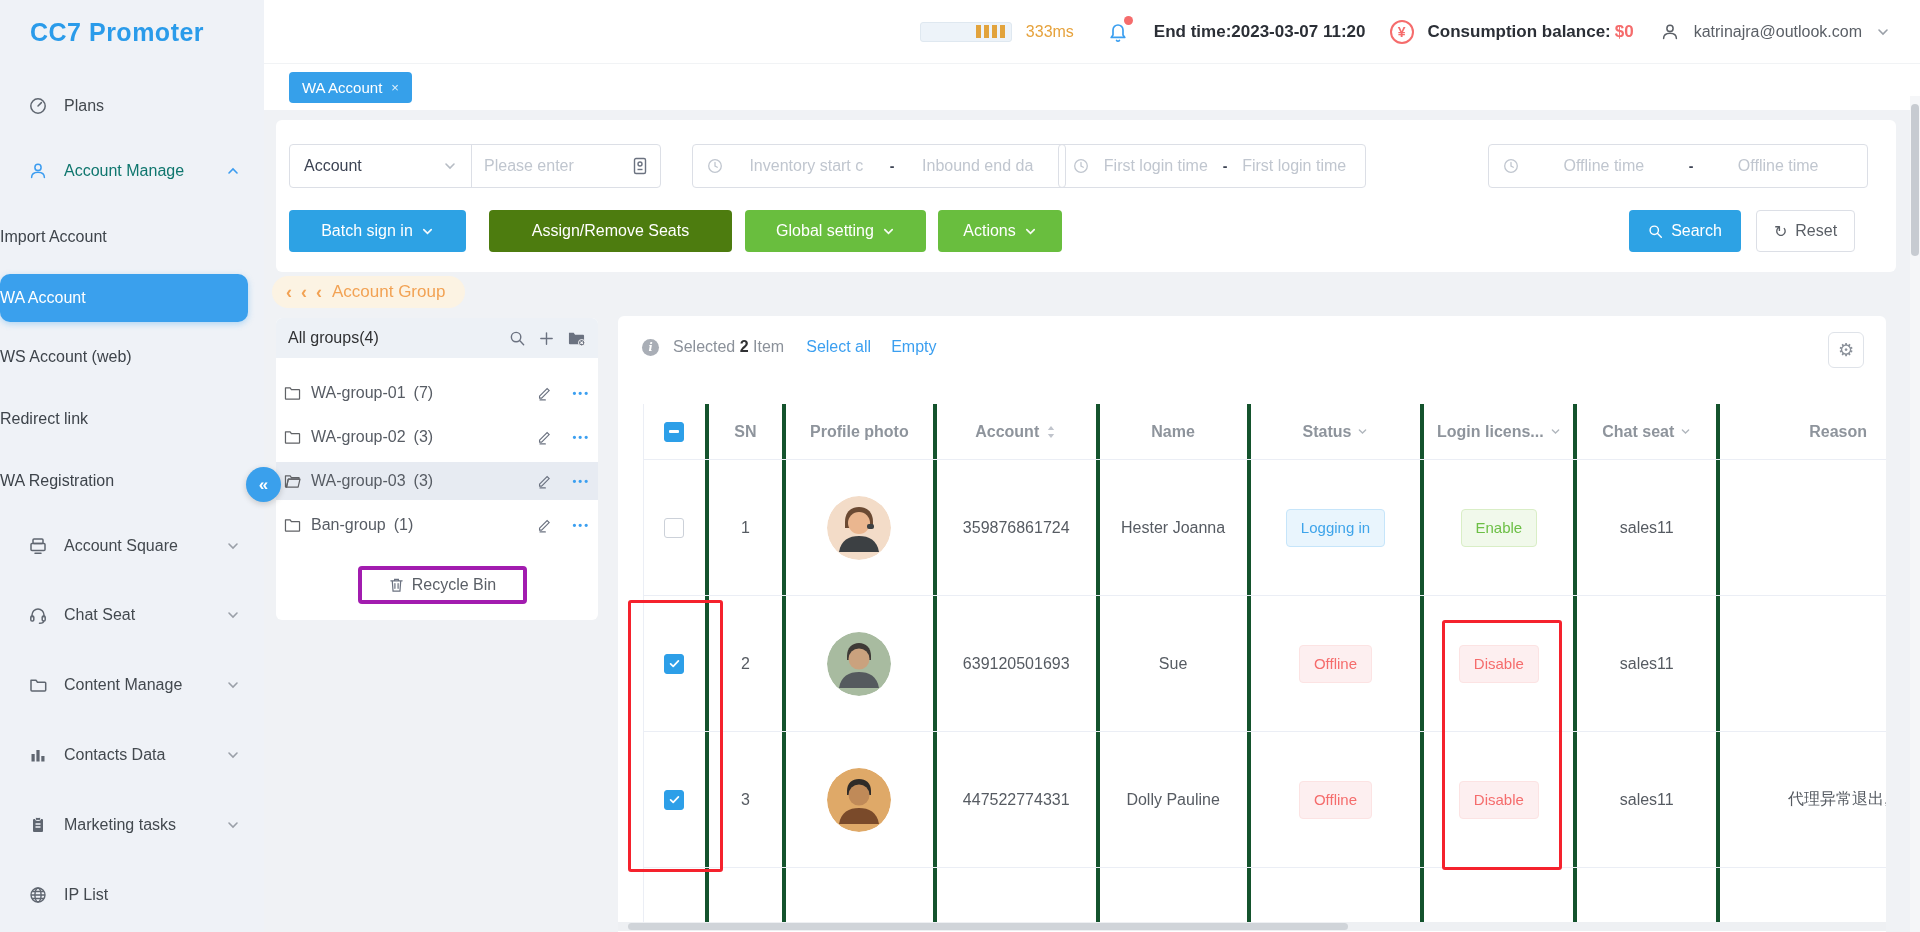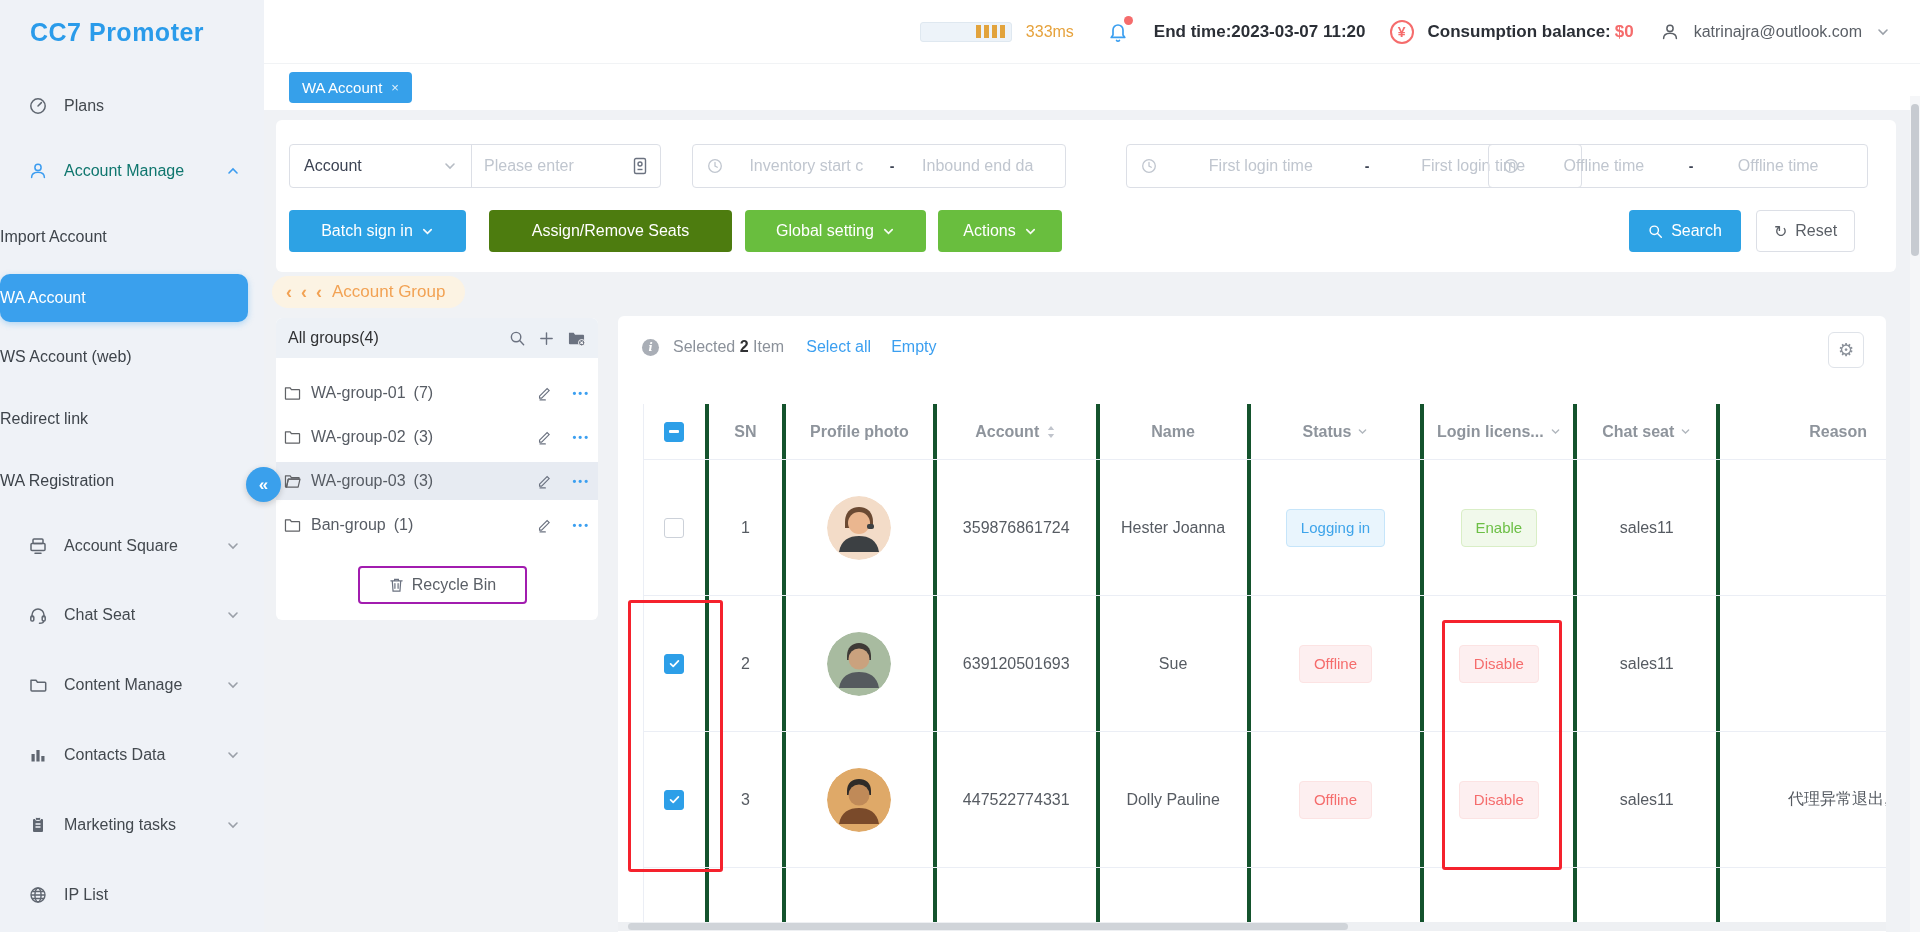--- a/index.html
+++ b/index.html
@@ -43,21 +43,21 @@
   .content { position:absolute; left:264px; top:110px; width:1656px; height:822px; }
 
   .filter-card { position:absolute; left:12px; top:10px; width:1620px; height:152px; background:#fff; border-radius:6px; }
   .input-group { position:absolute; left:13px; top:24px; width:372px; height:44px; border:1px solid #dcdfe6; border-radius:4px; display:flex; }
   .ig-select { width:182px; display:flex; align-items:center; justify-content:space-between; padding:0 14px; border-right:1px solid #dcdfe6; cursor:pointer; font-size:16px; color:#3c4353; }
   .ig-input { flex:1; display:flex; align-items:center; justify-content:space-between; padding:0 12px; cursor:text; }
   .ph { color:#c0c6cf; font-size:16px; }
   .date-range { position:absolute; top:24px; height:44px; border:1px solid #dcdfe6; border-radius:4px; display:flex; align-items:center; gap:10px; padding:0 14px; cursor:pointer; }
   .date-range .sep { color:#3c4353; font-weight:bold; font-size:14px; }
   .date-range .ph { flex:1; text-align:center; }
-  .dr1{left:416px;width:374px}.dr2{left:850px;width:456px}.dr3{left:1212px;width:380px}
+  .dr1{left:416px;width:374px}.dr2{left:782px;width:308px}.dr3{left:1212px;width:380px}
 
   .btn { position:absolute; top:90px; height:42px; border:none; border-radius:4px; color:#fff; font-size:16px; font-family:inherit; display:flex; align-items:center; justify-content:center; gap:8px; cursor:pointer; }
   .btn-batch{left:13px;width:177px;background:#2da2e4}
   .btn-assign{left:213px;width:243px;background:#4d7c0f}
   .btn-global{left:469px;width:181px;background:#69be3e}
   .btn-actions{left:662px;width:124px;background:#69be3e}
   .btn-search{left:1353px;width:112px;background:#2da2e4}
   .btn-reset{left:1480px;width:99px;background:#fff;color:#5a5f66;border:1px solid #dcdfe6}
   .btn .bchev{opacity:.95}
 
@@ -69,21 +69,21 @@
   .gp-head { height:40px; background:#edf1f6; display:flex; align-items:center; padding:0 12px; border-radius:6px 6px 0 0; }
   .gp-head .ttl { font-size:16px; color:#303133; flex:1; }
   .gp-head .gic { margin-left:12px; cursor:pointer; }
   .gp-list { margin-top:16px; }
   .gp-row { height:38px; margin-bottom:6px; display:flex; align-items:center; padding:0 8px; font-size:16px; color:#575c64; cursor:pointer; }
   .gp-row.active { background:#e7ebf2; }
   .gp-row .gname { margin-left:10px; }
   .gp-row .gcount { margin-left:8px; }
   .gp-row .pencil { margin-left:auto; cursor:pointer; }
   .gp-row .dots { margin-left:20px; color:#3b9ff0; font-size:11px; letter-spacing:2px; font-weight:bold; cursor:pointer; }
-  .recycle { position:absolute; left:82px; top:248px; width:169px; height:38px; background:#fff; border:2px solid #a21caf; border-radius:4px; display:flex; align-items:center; justify-content:center; gap:8px; font-size:16px; color:#5a5f66; font-family:inherit; cursor:pointer; }
+  .recycle { position:absolute; left:82px; top:248px; width:169px; height:38px; background:#fff; border:4px solid #a21caf; border-radius:4px; display:flex; align-items:center; justify-content:center; gap:8px; font-size:16px; color:#5a5f66; font-family:inherit; cursor:pointer; }
 
   
   .table-card { position:absolute; left:354px; top:206px; width:1268px; height:616px; background:#fff; border-radius:6px 6px 0 0; overflow:hidden; }
   .sel-bar { position:absolute; left:24px; top:22px; display:flex; align-items:center; gap:14px; font-size:16px; }
   .info-ic { width:17px; height:17px; border-radius:50%; background:#a9aeb6; color:#fff; font-size:11px; font-style:italic; font-weight:bold; font-family:"DejaVu Serif",serif; display:flex; align-items:center; justify-content:center; }
   .sel-txt { color:#8b919a; }
   .sel-num { color:#303133; font-weight:bold; }
   .link { color:#3b9ff0; cursor:pointer; }
   .gear-btn { position:absolute; right:22px; top:16px; width:36px; height:36px; border:1px solid #dfe3e9; border-radius:6px; background:#fff; color:#8b919a; font-size:18px; cursor:pointer; display:flex; align-items:center; justify-content:center; }
 

